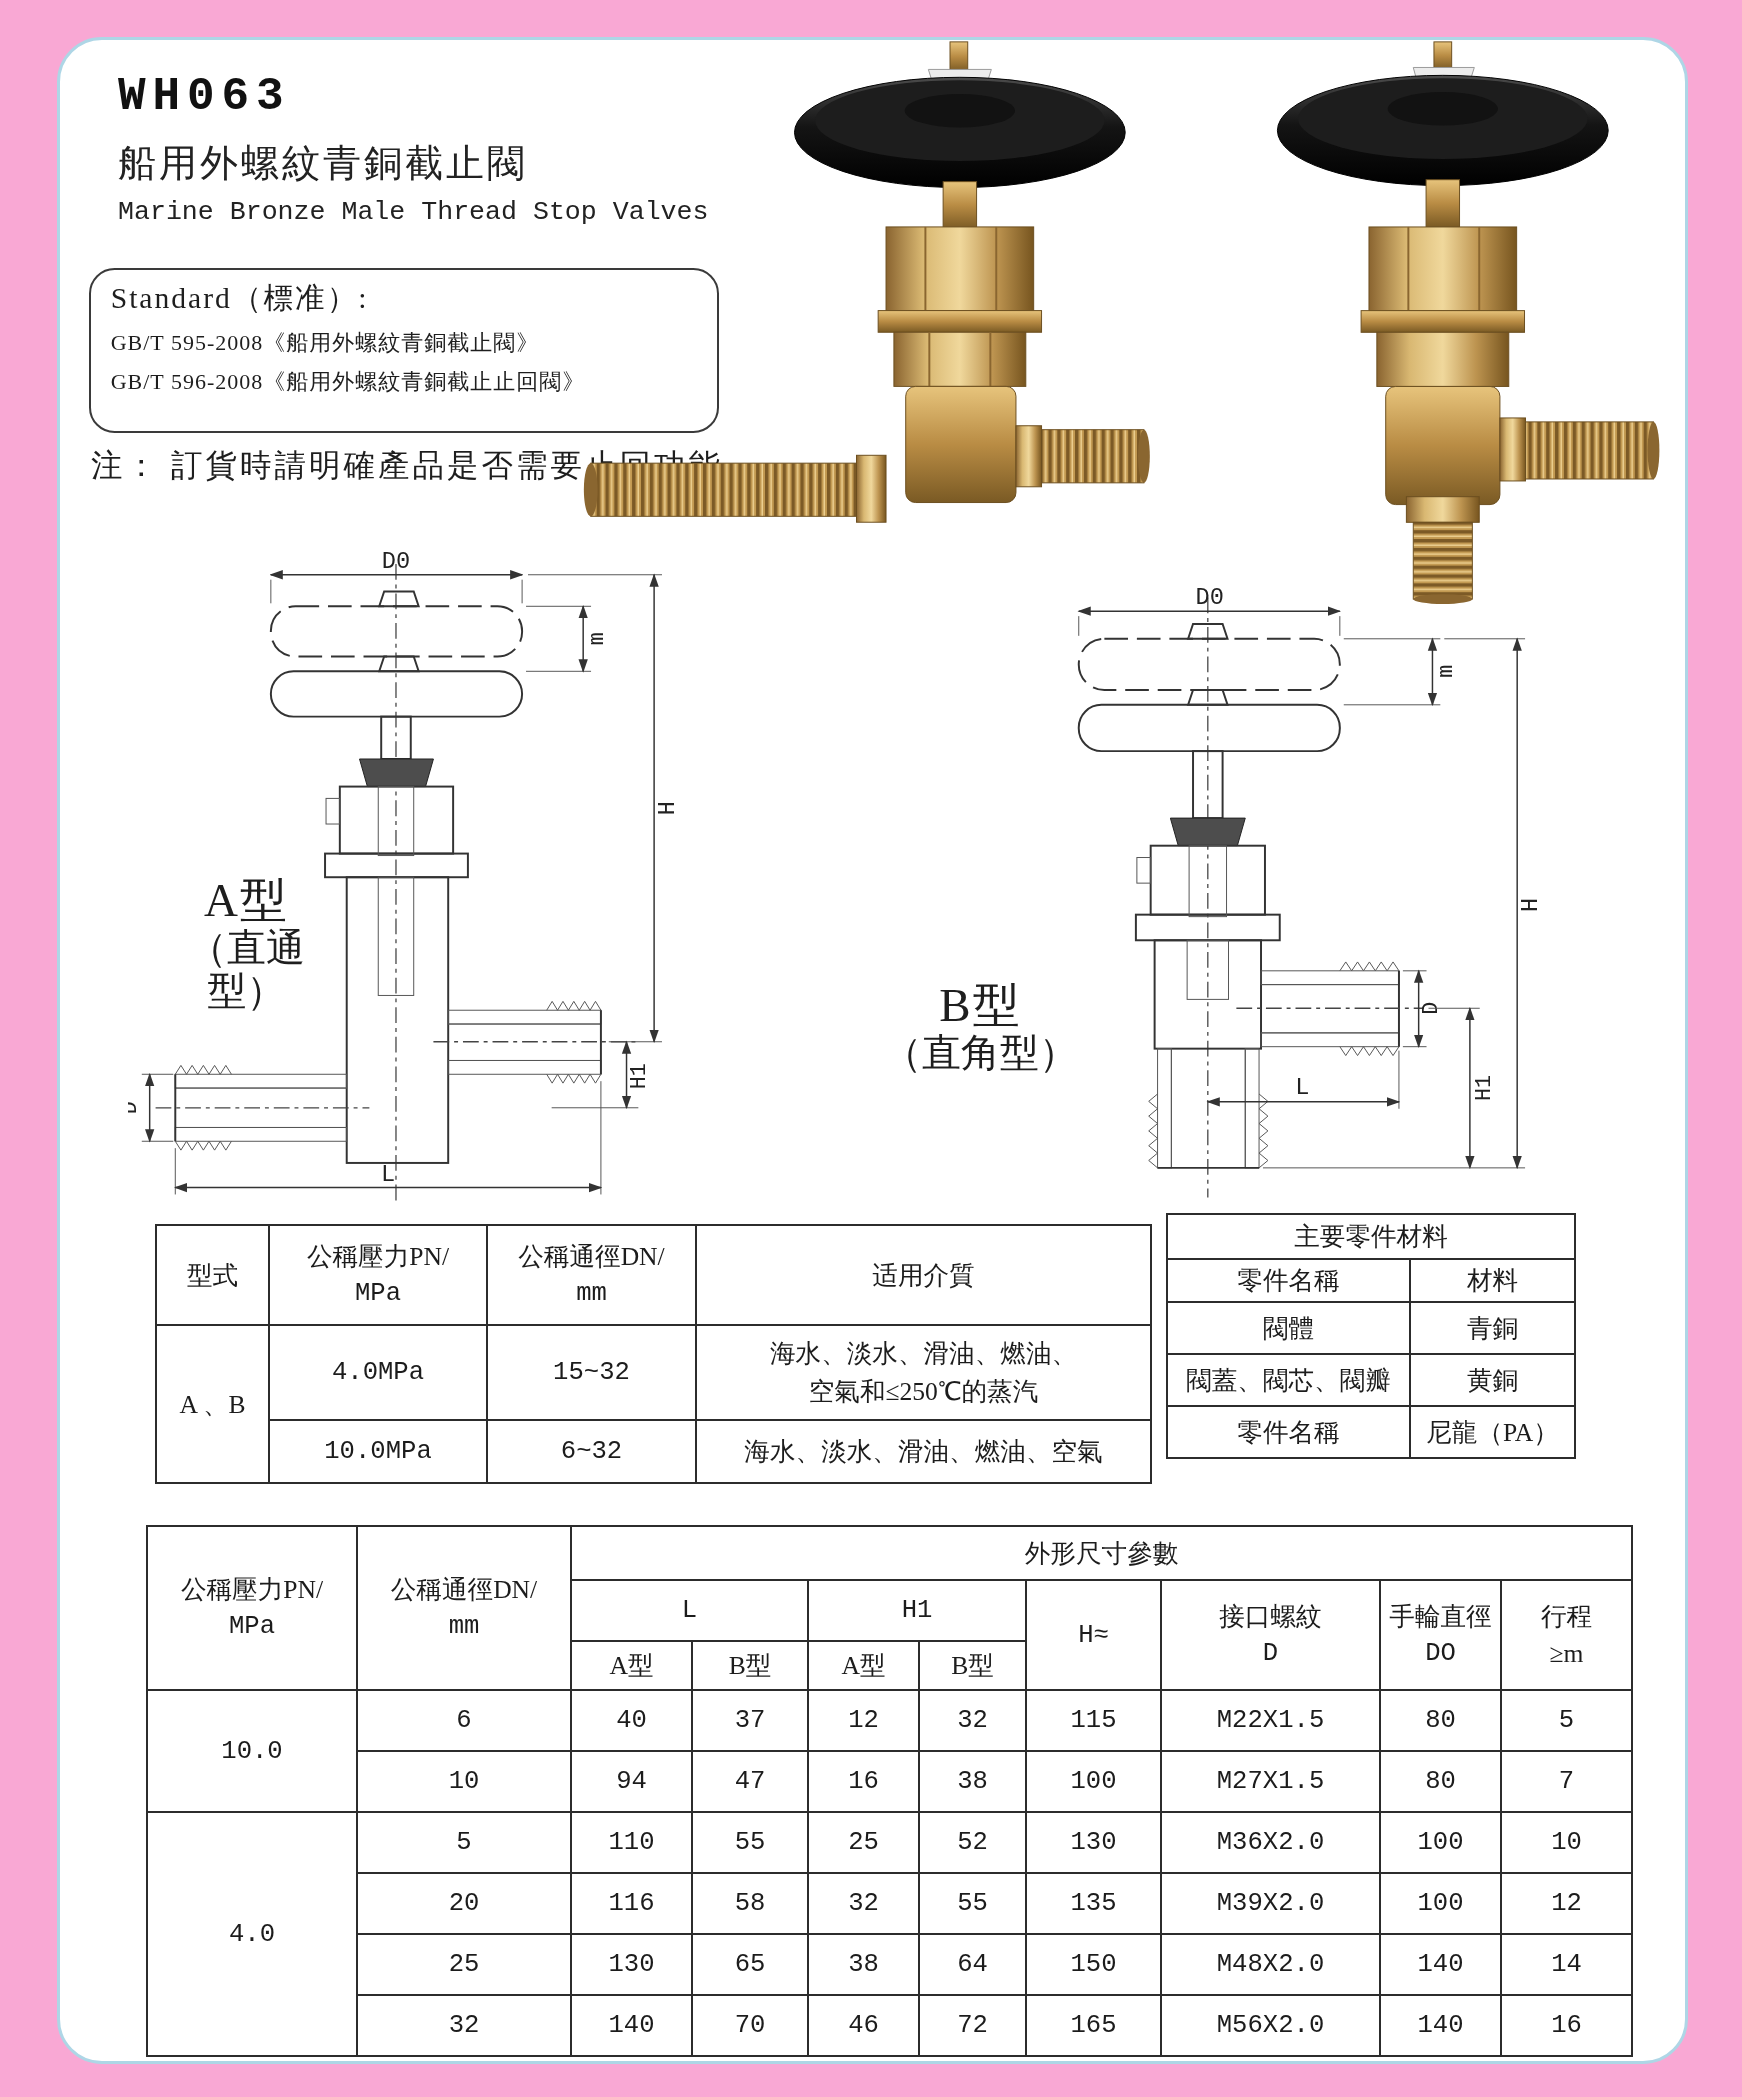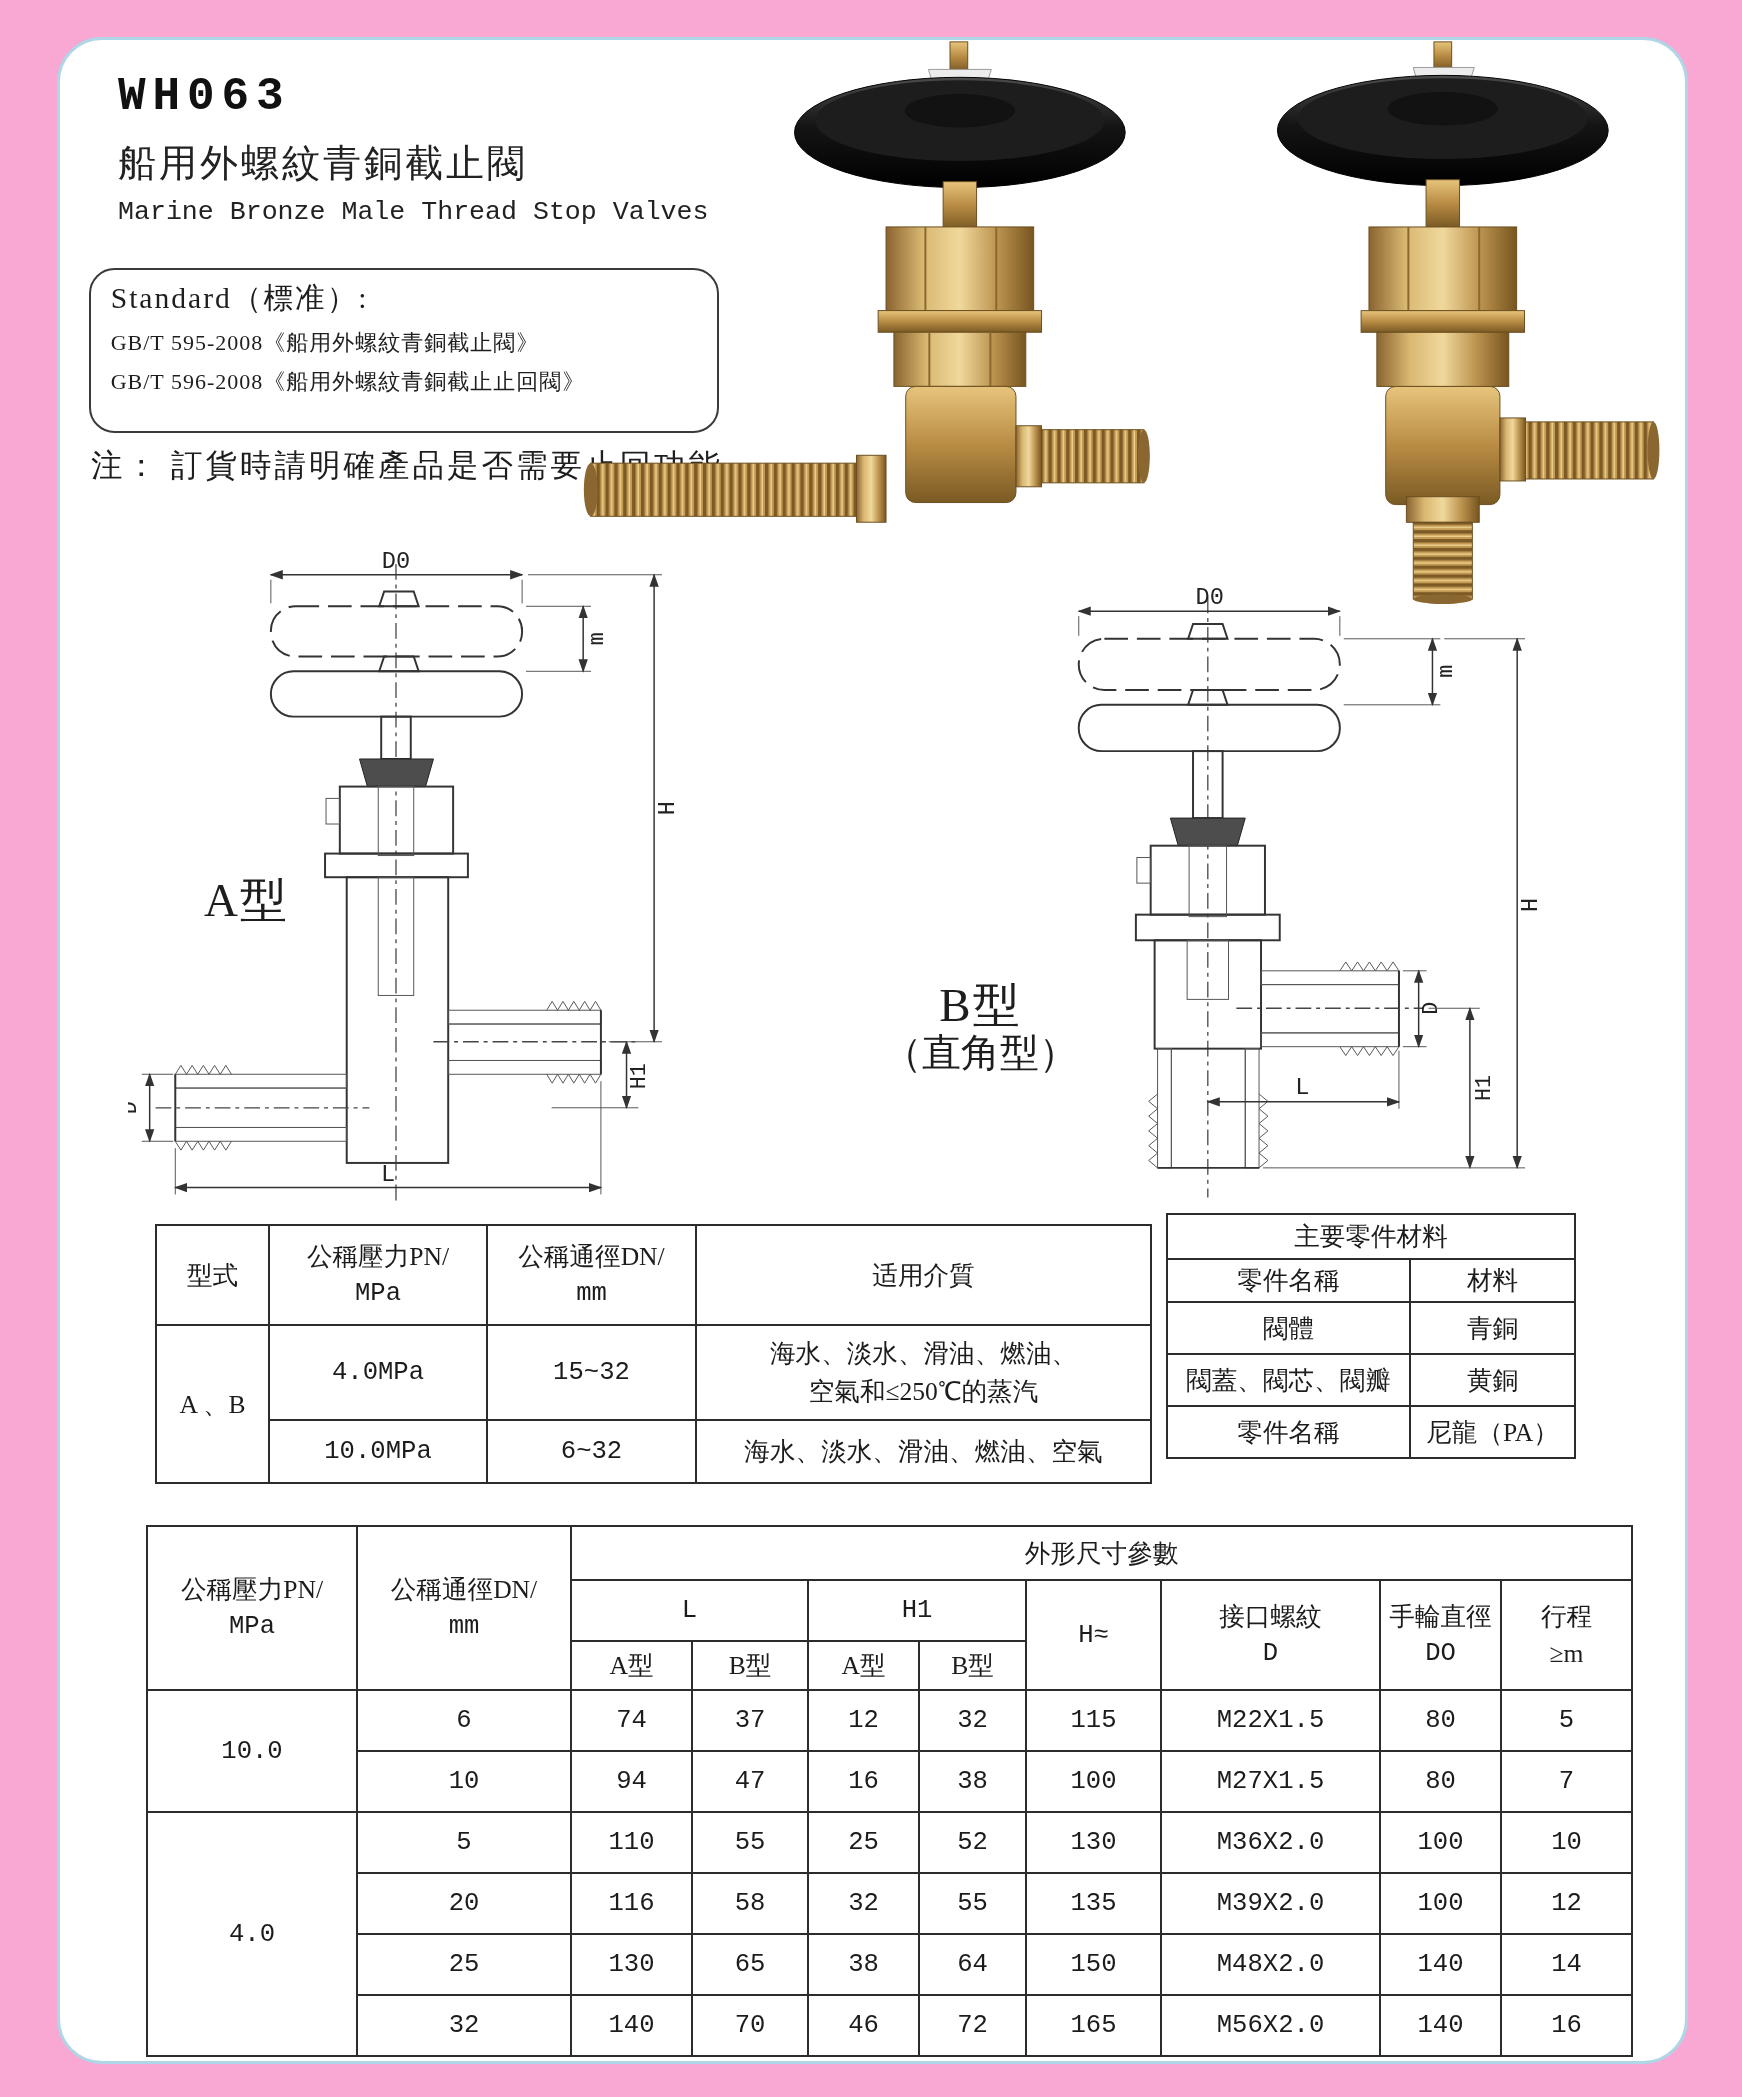--- a/index.html
+++ b/index.html
@@ -268,20 +268,21 @@
 
       <line x1="1466" y1="648" x2="1548" y2="648" class="thin"></line>
       <line x1="1282" y1="1185" x2="1548" y2="1185" class="thin"></line>
       <line x1="1540" y1="648" x2="1540" y2="1185" class="dim" marker-start="url(#arr)" marker-end="url(#arr)"></line>
       <text transform="rotate(-90 1560 918)" x="1560" y="918" text-anchor="middle" font-size="24">H</text>
     </g>
   </svg>
 
   <div class="abs dwg-label" style="left:158px;top:875px;width:177px;">
     <div class="l1">A型</div>
+    <div class="l2">（直通型）</div>
   </div>
   <div class="abs dwg-label" style="left:867px;top:980px;width:227px;">
     <div class="l1">B型</div>
     <div class="l2">（直角型）</div>
   </div>
 
   <table class="abs spec-table">
     <colgroup>
         <col style="width:113px">
         <col style="width:218px">
@@ -391,21 +392,21 @@
     <tr style="height:49px">
       <td>A型</td>
       <td>B型</td>
       <td>A型</td>
       <td>B型</td>
     </tr>
 
     <tr style="height:61px" class="mono">
       <td rowspan="2">10.0</td>
       <td>6</td>
-      <td>74</td>
+      <td>40</td>
       <td>37</td>
       <td>12</td>
       <td>32</td>
       <td>115</td>
       <td>M22X1.5</td>
       <td>80</td>
       <td>5</td>
     </tr>
     <tr style="height:61px" class="mono">
       <td>10</td>

